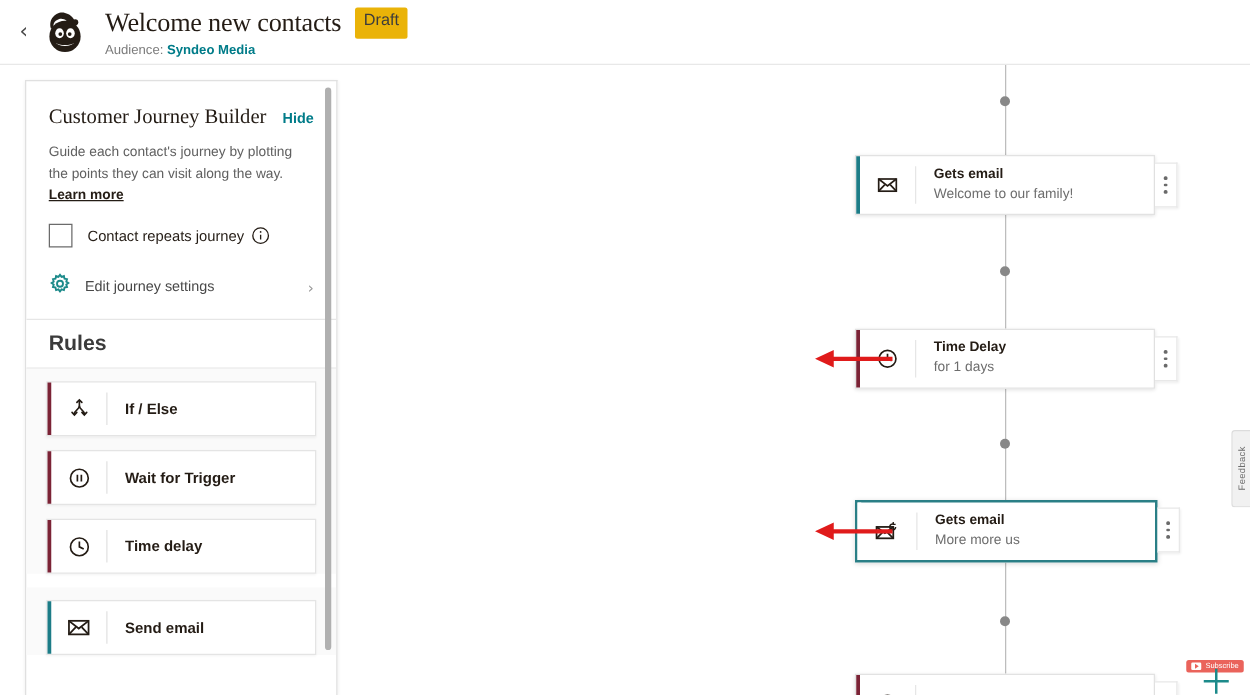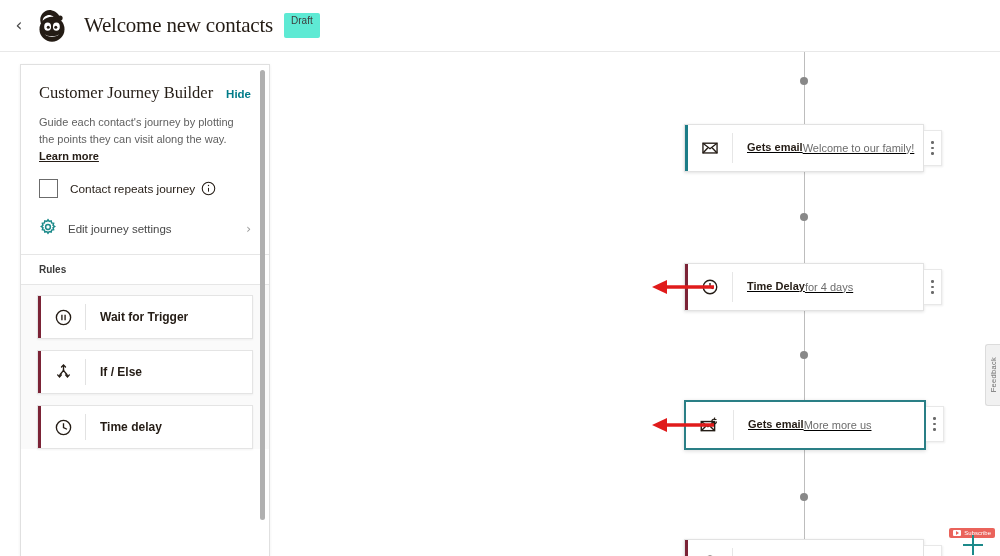--- a/index.html
+++ b/index.html
@@ -23,22 +23,22 @@
     font-family:"DejaVu Sans", sans-serif;
   }
   .logo { width:40px; height:40px; flex:0 0 40px; margin-left:0px; }
   .title-wrap { margin-left:12px; display:flex; flex-direction:column; justify-content:center; }
   .title-row { display:flex; }
   .journey-title {
     font-family:"Liberation Serif", serif;
     font-size:21px; font-weight:400; color:#241c15; letter-spacing:-.2px;
   }
   .draft-badge {
-    margin-left:11px; background:#5eead4; color:#3c3c3c;
-    font-size:10px; padding:3px 7px 4px; border-radius:2px; line-height:1;
+    margin-left:11px; background:#eab308; color:#3c3c3c;
+    font-size:13px; padding:3px 7px 4px; border-radius:2px; line-height:1;
   }
   .audience-row { font-size:10.5px; color:#7b7b7b; margin-top:3px; }
   .audience-name { color:#007c89; font-weight:bold; }
   .hdr-right { margin-left:auto; display:flex; align-items:center; padding-right:14px; }
   .turn-on-btn {
     background:#007c89; color:#fff; border:none;
     font-size:12.5px; font-weight:bold; letter-spacing:.2px;
     padding:9px 26px; border-radius:2px; cursor:pointer;
   }
   .close-x { margin-left:22px; cursor:pointer; display:flex; }
@@ -63,21 +63,21 @@
   .repeat-label { margin-left:12px; font-size:11.8px; color:#241c15; }
   .info-i { margin-left:6px; cursor:pointer; display:inline-flex; vertical-align:-3px; }
   .settings-row {
     margin-top:20px; padding:0 18px 14px 18px; display:flex; align-items:center; cursor:pointer;
   }
   .gear { flex:0 0 18px; }
   .settings-label { margin-left:11px; font-size:11.5px; color:#484848; }
   .settings-chev { margin-left:auto; color:#9a9a9a; font-size:12px; font-family:"DejaVu Sans",sans-serif;}
   .section-hdr {
     border-top:1px solid #e6e6e6; border-bottom:1px solid #e6e6e6;
-    padding:9px 18px; font-size:10px; font-weight:bold; color:#3b3b3b; background:#fff;
+    padding:9px 18px; font-size:17px; font-weight:bold; color:#3b3b3b; background:#fff;
   }
   .block-list { padding:10px 16px 0 16px; background:#fafafa; }
   .block {
     display:flex; align-items:center; height:44px; margin-bottom:11px;
     background:#fff; border:1px solid #e4e4e4; cursor:pointer;
     box-shadow:0 1px 2px rgba(0,0,0,.05);
   }
   .block .accent { width:3px; height:100%; flex:0 0 3px; }
   .block .b-icon { width:44px; display:flex; align-items:center; justify-content:center; flex:0 0 44px; }
   .block .b-sep { width:1px; height:26px; background:#e2e2e2; flex:0 0 1px; }
@@ -103,21 +103,21 @@
     box-shadow:0 1px 3px rgba(0,0,0,.12);
     display:flex; align-items:center; cursor:pointer;
   }
   .node.selected {
     border:2px solid #2a7f86; width:242px; height:50px;
     box-shadow:0 1px 4px rgba(0,0,0,.15);
   }
   .node .n-accent { width:3px; height:100%; flex:0 0 3px; }
   .node .n-icon { width:44px; display:flex; align-items:center; justify-content:center; flex:0 0 44px; position:relative;}
   .node .n-sep { width:1px; height:30px; background:#e6e6e6; flex:0 0 1px; }
-  .node .n-text { margin-left:14px; display:flex; flex-direction:row; justify-content:center;text-decoration:underline; }
+  .node .n-text { margin-left:14px; display:flex; flex-direction:column; justify-content:center; }
   .node .n-title { font-size:11px; font-weight:bold; color:#241c15; line-height:1.35; }
   .node .n-sub { font-size:11px; color:#6d6d6d; line-height:1.45; margin-top:1px; }
   .kebab {
     position:absolute; width:18px; height:36px; background:#fff;
     border:1px solid #e8e8e8; border-left:none;
     display:flex; flex-direction:column; align-items:center; justify-content:center;
     gap:3px; cursor:pointer; box-shadow:1px 1px 2px rgba(0,0,0,.07);
   }
   .kebab i { width:2.5px; height:2.5px; border-radius:50%; background:#6a6a6a; display:block; }
 
@@ -184,20 +184,24 @@
           <path d="M19 44 C24 51 40 51 45 44 L45 47 C40 53 24 53 19 47 Z"></path>
         </g>
       </svg>
     </div>
 
     <div class="title-wrap">
       <div class="title-row">
         <div class="journey-title">Welcome new contacts</div>
         <div class="draft-badge">Draft</div>
       </div>
+      <div class="audience-row">
+        <span>Audience:</span>
+        <span class="audience-name">Syndeo Media</span>
+      </div>
     </div>
 
   </div>
 
   <div class="sidebar">
 
     <div class="panel-head">
       <div class="panel-title-row">
         <div class="panel-title">Customer Journey Builder</div>
         <div class="hide-link">Hide</div>
@@ -225,61 +229,78 @@
           <circle cx="12" cy="12" r="3.2"></circle>
           <path d="M12 2.4 l1.6 2.2 2.6-.8 .6 2.7 2.7 .6 -.8 2.6 2.2 1.6 -2.2 1.6 .8 2.6 -2.7 .6 -.6 2.7 -2.6-.8 -1.6 2.2 -1.6-2.2 -2.6 .8 -.6-2.7 -2.7-.6 .8-2.6 -2.2-1.6 2.2-1.6 -.8-2.6 2.7-.6 .6-2.7 2.6 .8 Z"></path>
         </svg>
       </span>
       <span class="settings-label">Edit journey settings</span>
       <span class="settings-chev">›</span>
     </div>
 
     <div class="section-hdr">Rules</div>
     <div class="block-list">
-
-      <div class="block">
-        <span class="accent" style="background:#7b2336"></span>
-        <span class="b-icon">
-          <svg width="19" height="19" viewBox="0 0 24 24" fill="none" stroke="#241c15" stroke-width="1.7">
-            <circle cx="12" cy="12" r="9"></circle>
-              <line x1="10" y1="8.5" x2="10" y2="15.5"></line>
-              <line x1="14" y1="8.5" x2="14" y2="15.5"></line>
-          </svg>
-        </span>
-        <span class="b-sep"></span>
-        <span class="b-label">Wait for Trigger</span>
-      </div>
 
       <div class="block">
         <span class="accent" style="background:#7b2336"></span>
         <span class="b-icon">
           <svg width="19" height="19" viewBox="0 0 24 24" fill="none" stroke="#241c15" stroke-width="1.7">
             <path d="M12 3 v5 M12 8 c0 5 -5 4 -5 9 M12 8 c0 5 5 4 5 9"></path>
             <path d="M9.5 5 L12 2.5 L14.5 5" stroke-linecap="round"></path>
             <path d="M4.6 15 L7 17.6 L9.4 15" stroke-linecap="round"></path>
             <path d="M14.6 15 L17 17.6 L19.4 15" stroke-linecap="round"></path>
           </svg>
         </span>
         <span class="b-sep"></span>
         <span class="b-label">If / Else</span>
       </div>
 
       <div class="block">
         <span class="accent" style="background:#7b2336"></span>
         <span class="b-icon">
           <svg width="19" height="19" viewBox="0 0 24 24" fill="none" stroke="#241c15" stroke-width="1.7">
             <circle cx="12" cy="12" r="9"></circle>
+              <line x1="10" y1="8.5" x2="10" y2="15.5"></line>
+              <line x1="14" y1="8.5" x2="14" y2="15.5"></line>
+          </svg>
+        </span>
+        <span class="b-sep"></span>
+        <span class="b-label">Wait for Trigger</span>
+      </div>
+
+      <div class="block">
+        <span class="accent" style="background:#7b2336"></span>
+        <span class="b-icon">
+          <svg width="19" height="19" viewBox="0 0 24 24" fill="none" stroke="#241c15" stroke-width="1.7">
+            <circle cx="12" cy="12" r="9"></circle>
               <polyline points="12,6.6 12,12 16.4,14.2"></polyline>
           </svg>
         </span>
         <span class="b-sep"></span>
         <span class="b-label">Time delay</span>
       </div>
     </div>
 
+    <div class="block-list">
+
+      <div class="block">
+        <span class="accent" style="background:#1c7c87"></span>
+        <span class="b-icon">
+          <svg width="20" height="20" viewBox="0 0 24 24" fill="none" stroke="#241c15" stroke-width="1.7">
+            <rect x="2.6" y="5.6" width="18.8" height="13"></rect>
+              <polyline points="2.6,5.6 12,13 21.4,5.6"></polyline>
+            <line x1="2.6" y1="18.6" x2="9.2" y2="11.6"></line>
+              <line x1="21.4" y1="18.6" x2="14.8" y2="11.6"></line>
+          </svg>
+        </span>
+        <span class="b-sep"></span>
+        <span class="b-label">Send email</span>
+      </div>
+
+    </div>
 
     <div class="sb-scroll"></div>
   </div>
 
   <div class="canvas">
 
     <div class="conn-line" style="top:0px;height:72px;"></div>
     <div class="conn-line" style="top:120px;height:91px;"></div>
     <div class="conn-line" style="top:259px;height:89px;"></div>
     <div class="conn-line" style="top:398px;height:89px;"></div>
@@ -315,21 +336,21 @@
       <span class="n-accent" style="background:#7b2336"></span>
       <span class="n-icon">
         <svg width="18" height="18" viewBox="0 0 24 24" fill="none" stroke="#241c15" stroke-width="1.8">
           <circle cx="12" cy="12" r="9"></circle>
             <polyline points="12,6.6 12,12 16.4,14.2"></polyline>
         </svg>
       </span>
       <span class="n-sep"></span>
       <span class="n-text">
         <span class="n-title">Time Delay</span>
-        <span class="n-sub">for 4 days</span>
+        <span class="n-sub">for 1 days</span>
       </span>
     </div>
     <div class="kebab" style="left:649px;top:217px;">
       <i></i>
         <i></i>
         <i></i>
     </div>
     <div class="arrow" style="left:375px;top:225px;width:65px;">
       <svg width="65" height="20" viewBox="0 0 65 20">
         <line x1="64" y1="10" x2="14" y2="10" stroke="#e01b1b" stroke-width="3.4"></line>

